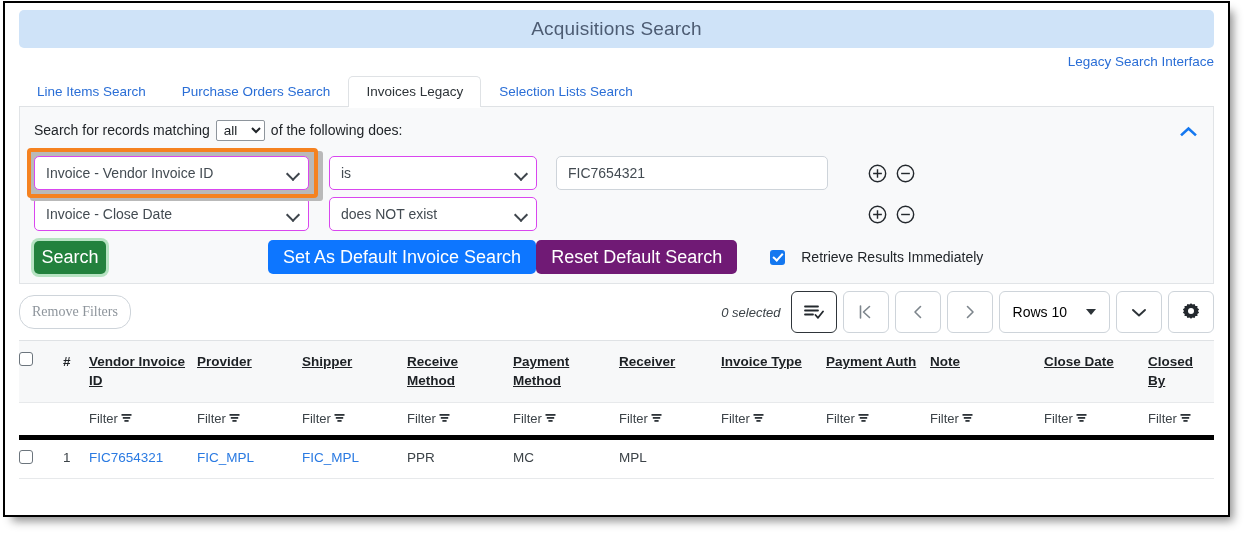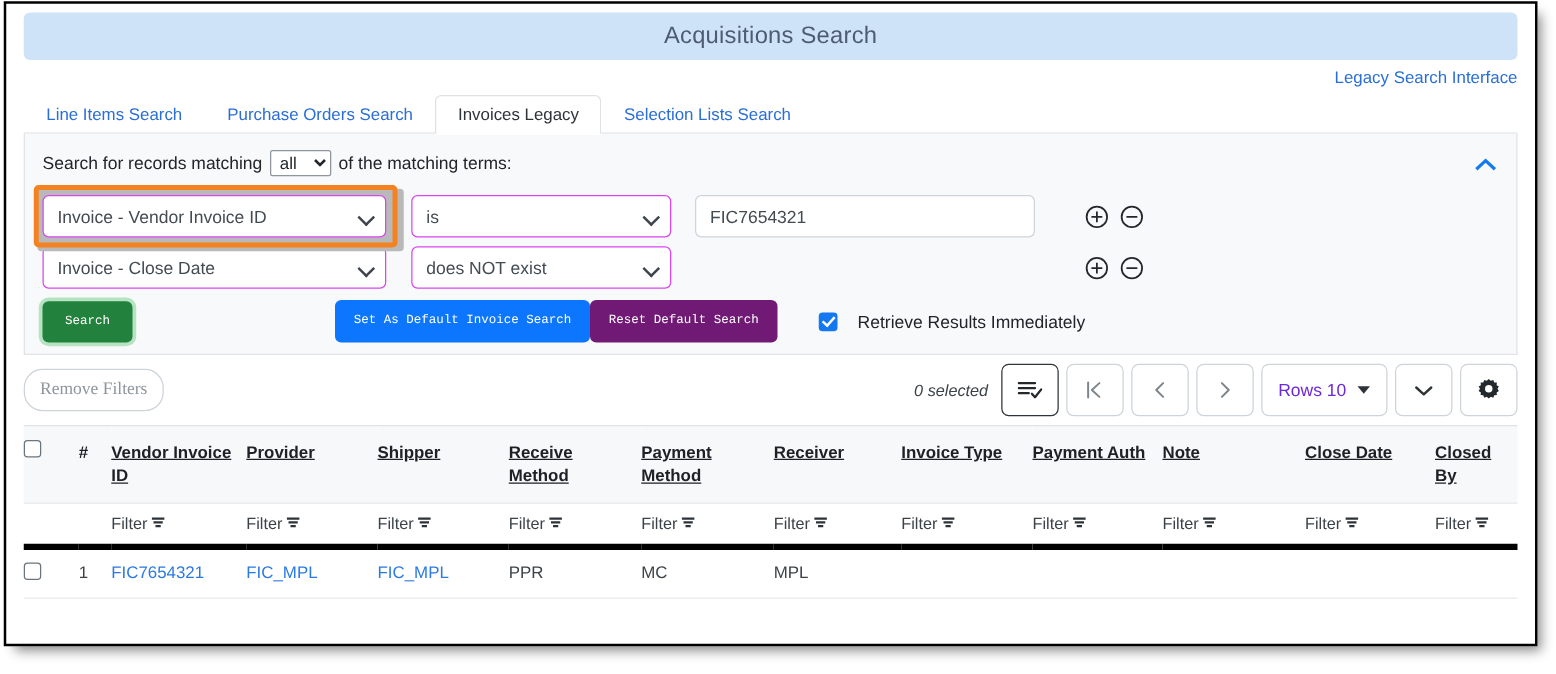--- a/index.html
+++ b/index.html
@@ -83,21 +83,21 @@
     position:absolute;left:-7px;top:-8px;width:291px;height:50px;
     border:4px solid #f58220;border-radius:4px;box-sizing:border-box;pointer-events:none;z-index:5;
   }
   .hl-shadow{
     position:absolute;left:-4px;top:-5px;width:293px;height:50px;
     background:#b9b9b9;border-radius:3px;z-index:1;
   }
 
   .btn-row{display:flex;align-items:center;height:38px;margin-top:5px;}
   .btn{
-    font-family:Liberation Mono, monospace;font-size:10px;border:none;border-radius:5px;
+    font-family:Liberation Sans, sans-serif;font-size:18px;border:none;border-radius:5px;
     cursor:pointer;height:33px;padding:0 15px;color:#fff;line-height:33px;box-sizing:border-box;
   }
   .btn-search{background:#22813d;box-shadow:0 0 0 3px #b6e3c2;width:72px;padding:0;text-align:center;}
   .btn-blue{background:#0d76ff;height:34px;line-height:34px;}
   .btn-grey{background:#701a75;height:34px;line-height:34px;}
   .chk-wrap{display:flex;align-items:center;gap:16px;margin-left:33px;font-size:14px;color:#212529;}
   .chkbox{
     width:15px;height:15px;background:#1478f0;border-radius:3px;position:relative;cursor:pointer;
   }
   .chkbox:after{
@@ -116,21 +116,21 @@
     background:#fff;border:1px solid #ced4da;border-radius:15px;height:34px;padding:0 12px;cursor:pointer;
   }
   .spacer{flex:1;}
   .selected-count{font-size:13px;color:#3c4348;font-style:italic;margin-right:10px;}
   .tb-group{display:flex;align-items:center;gap:6px;}
   .tb-btn{
     width:46px;height:42px;border:1px solid #ced4da;border-radius:6px;background:#fff;
     display:flex;align-items:center;justify-content:center;cursor:pointer;box-sizing:border-box;
   }
   .tb-btn.dark{border-color:#2f353a;}
-  .tb-btn.wide{width:auto;padding:0 13px;font-size:14px;color:#6d28d9;gap:9px;text-align:center;}
+  .tb-btn.wide{width:auto;padding:0 13px;font-size:14px;color:#000000;gap:19px;text-align:center;}
   .caret-dn{width:0;height:0;border-left:5px solid transparent;border-right:5px solid transparent;border-top:6px solid #2d3338;}
 
   
   .tbl{width:100%;border-collapse:collapse;table-layout:fixed;}
   .tbl th,.tbl td{text-align:left;vertical-align:top;padding:0;}
   thead tr{background:#f7f8f9;}
   .hdr-row th{
     padding:11px 4px 12px 0;font-size:13.5px;font-weight:bold;color:#1d2125;
     border-top:1px solid #dfe2e5;border-bottom:1px solid #e7e9eb;line-height:19px;
   }
@@ -179,21 +179,21 @@
             <path d="M2 8.5 L8.5 2.5 L15 8.5" fill="none" stroke="#1478f0" stroke-width="2.6" stroke-linecap="square"></path>
           </svg>
         </div>
 
         <div class="matching-row">
           <span>Search for records matching</span>
           <select class="mini-select">
             <option>all</option>
             <option>any</option>
           </select>
-          <span>of the matching terms:</span>
+          <span>of the following does:</span>
         </div>
 
         <div class="rows">
 
           <div class="crit-row">
             <div style="position:relative;">
               <div class="hl-shadow"></div>
               <div class="selwrap" style="z-index:3;">
                 <select class="sel sel-field">
                   <option>Invoice - Vendor Invoice ID</option>

